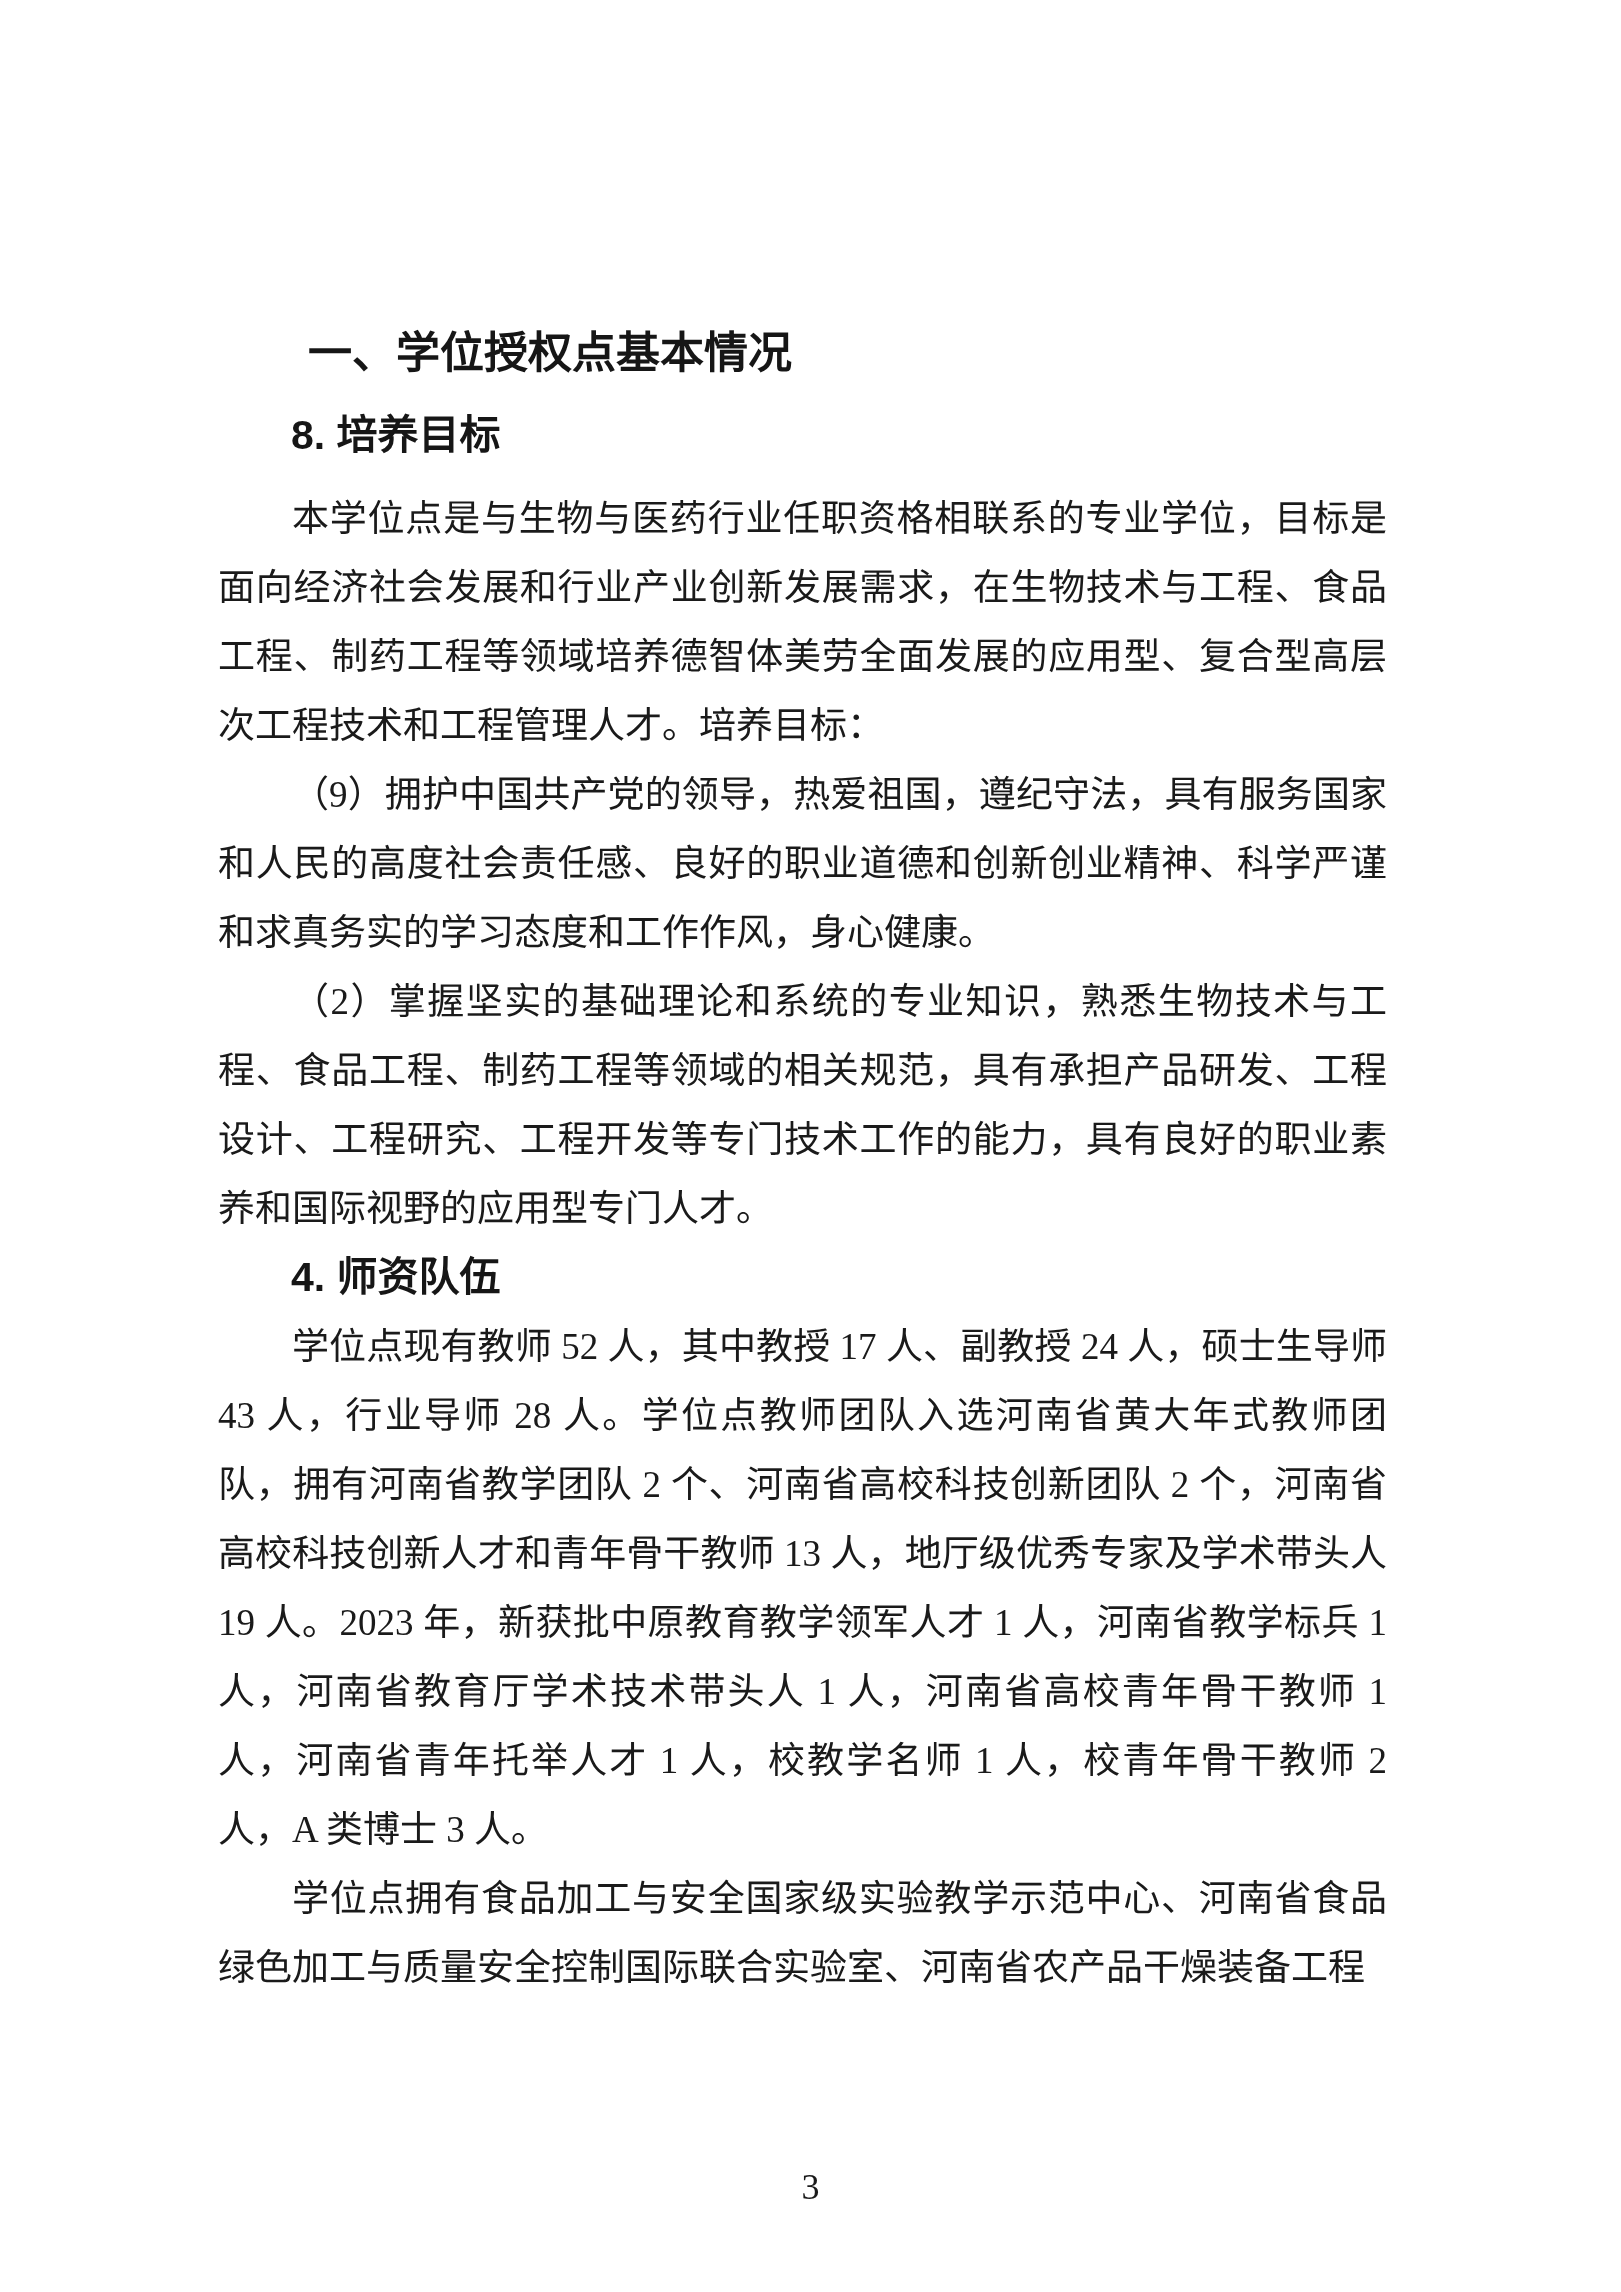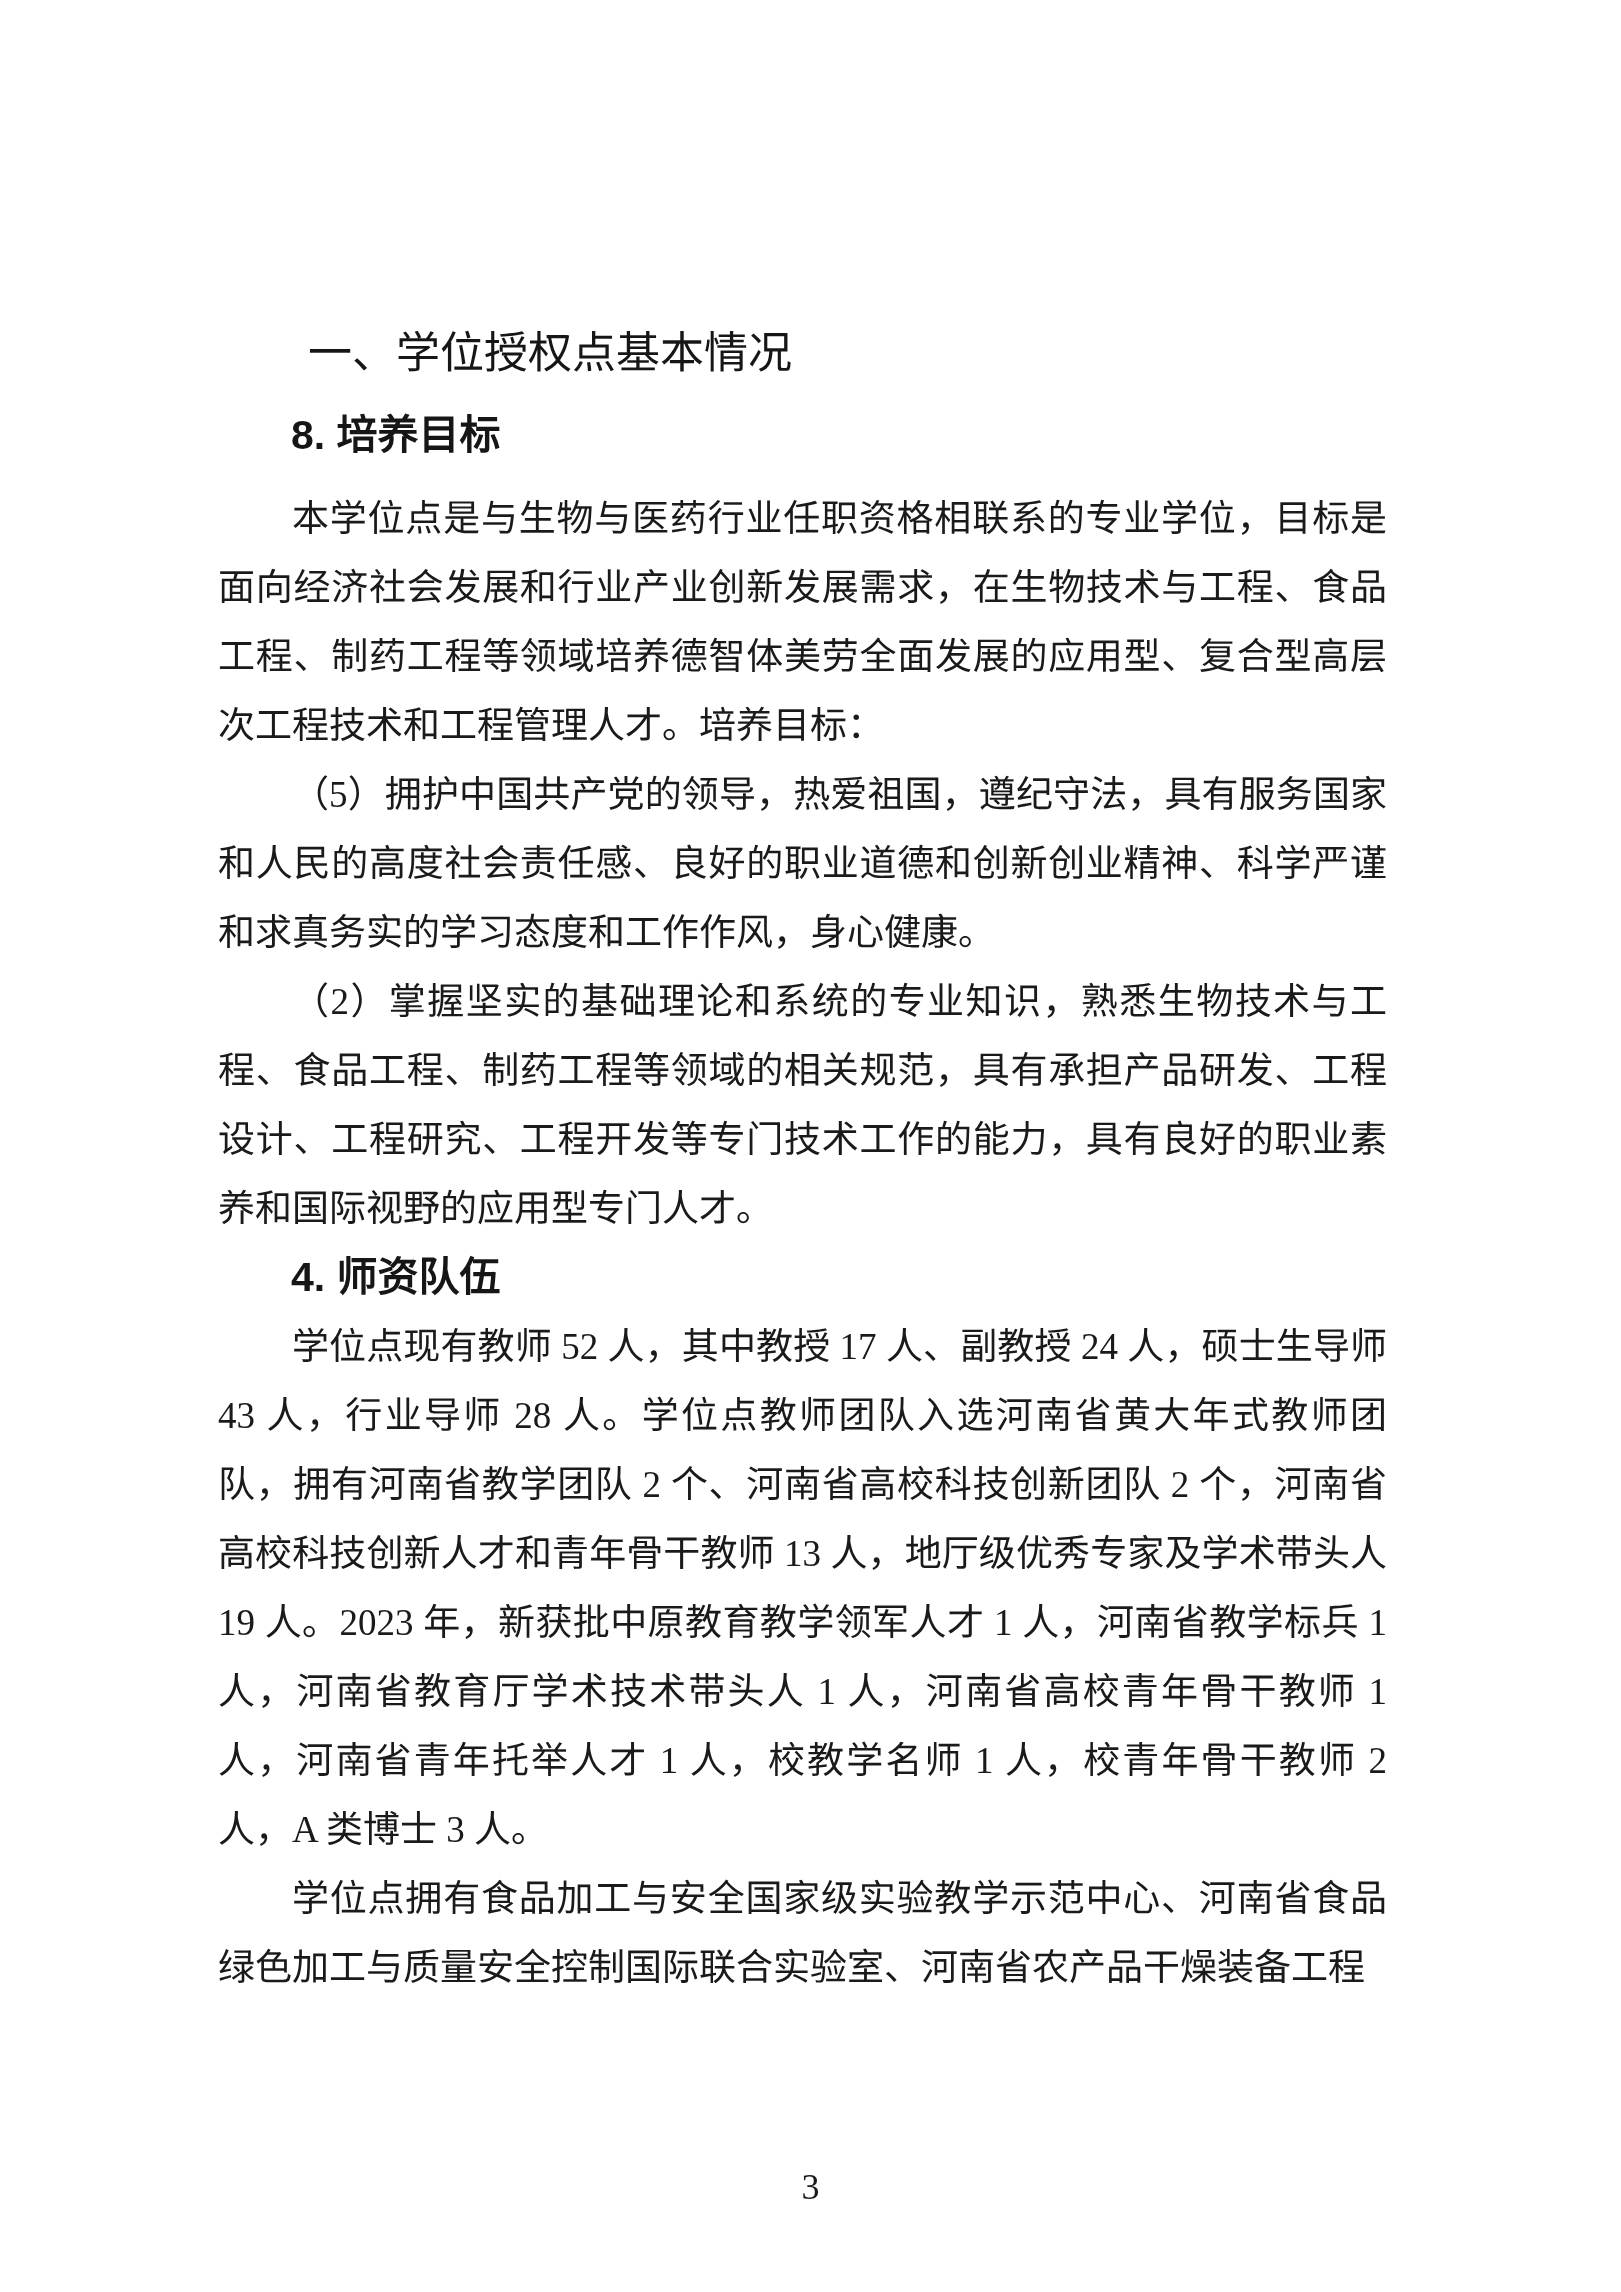--- a/index.html
+++ b/index.html
@@ -16,21 +16,21 @@
     color: #1a1a1a;
     overflow: hidden;
     font-family: "Liberation Serif", "DejaVu Serif", serif;
   }
   .content {
     padding: 318px 234px 0 218px;
   }
   .doc-title {
     margin: 0 0 0 90px;
     font-family: "Liberation Sans", "DejaVu Sans", sans-serif;
-    font-weight: normal;
+    font-weight: bold;
     font-size: 44px;
     line-height: 69px;
     letter-spacing: 0;
     color: #161616;
   }
   .sec-heading {
     margin: 0 0 0 73px;
     font-family: "Liberation Sans", "DejaVu Sans", sans-serif;
     font-weight: bold;
     font-size: 41px;
@@ -69,21 +69,21 @@
 
 <div class="page">
   <div class="content">
 
     <h1 class="doc-title">一、学位授权点基本情况</h1>
 
     <h2 class="sec-heading first">8. 培养目标</h2>
 
     <p class="para mt">本学位点是与生物与医药行业任职资格相联系的专业学位，目标是面向经济社会发展和行业产业创新发展需求，在生物技术与工程、食品工程、制药工程等领域培养德智体美劳全面发展的应用型、复合型高层次工程技术和工程管理人才。培养目标：</p>
 
-    <p class="para">（5）拥护中国共产党的领导，热爱祖国，遵纪守法，具有服务国家和人民的高度社会责任感、良好的职业道德和创新创业精神、科学严谨和求真务实的学习态度和工作作风，身心健康。</p>
+    <p class="para">（9）拥护中国共产党的领导，热爱祖国，遵纪守法，具有服务国家和人民的高度社会责任感、良好的职业道德和创新创业精神、科学严谨和求真务实的学习态度和工作作风，身心健康。</p>
 
     <p class="para">（2）掌握坚实的基础理论和系统的专业知识，熟悉生物技术与工程、食品工程、制药工程等领域的相关规范，具有承担产品研发、工程设计、工程研究、工程开发等专门技术工作的能力，具有良好的职业素养和国际视野的应用型专门人才。</p>
 
     <h2 class="sec-heading">4. 师资队伍</h2>
 
     <p class="para">学位点现有教师 52 人，其中教授 17 人、副教授 24 人，硕士生导师 43 人，行业导师 28 人。学位点教师团队入选河南省黄大年式教师团队，拥有河南省教学团队 2 个、河南省高校科技创新团队 2 个，河南省高校科技创新人才和青年骨干教师 13 人，地厅级优秀专家及学术带头人 19 人。2023 年，新获批中原教育教学领军人才 1 人，河南省教学标兵 1 人，河南省教育厅学术技术带头人 1 人，河南省高校青年骨干教师 1 人，河南省青年托举人才 1 人，校教学名师 1 人，校青年骨干教师 2 人，A 类博士 3 人。</p>
 
 
     <p class="para">学位点拥有食品加工与安全国家级实验教学示范中心、河南省食品绿色加工与质量安全控制国际联合实验室、河南省农产品干燥装备工程</p>
 

